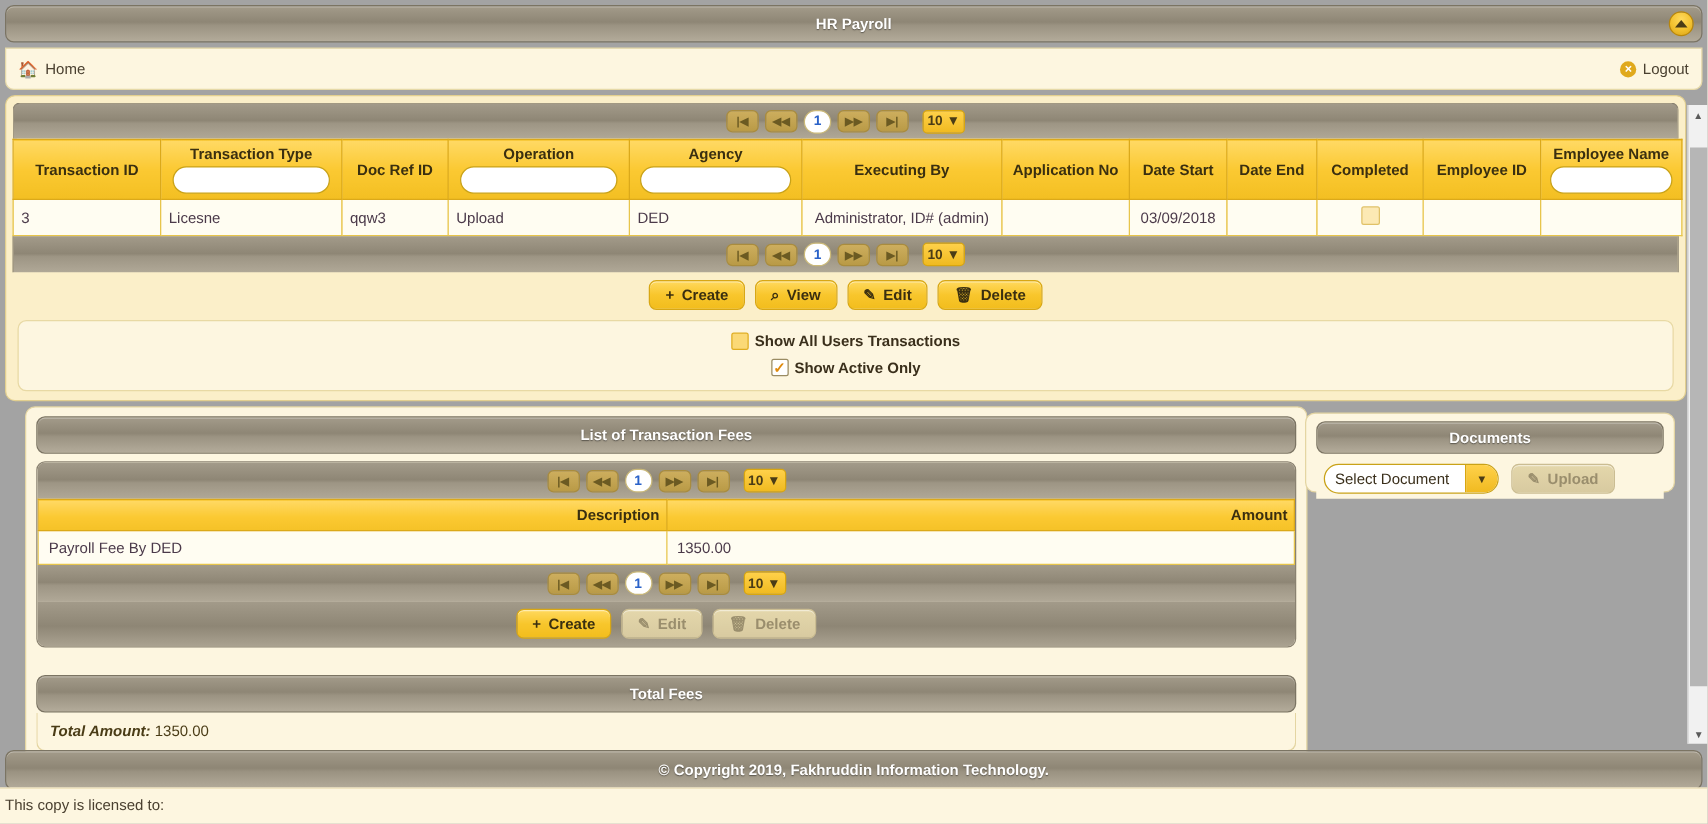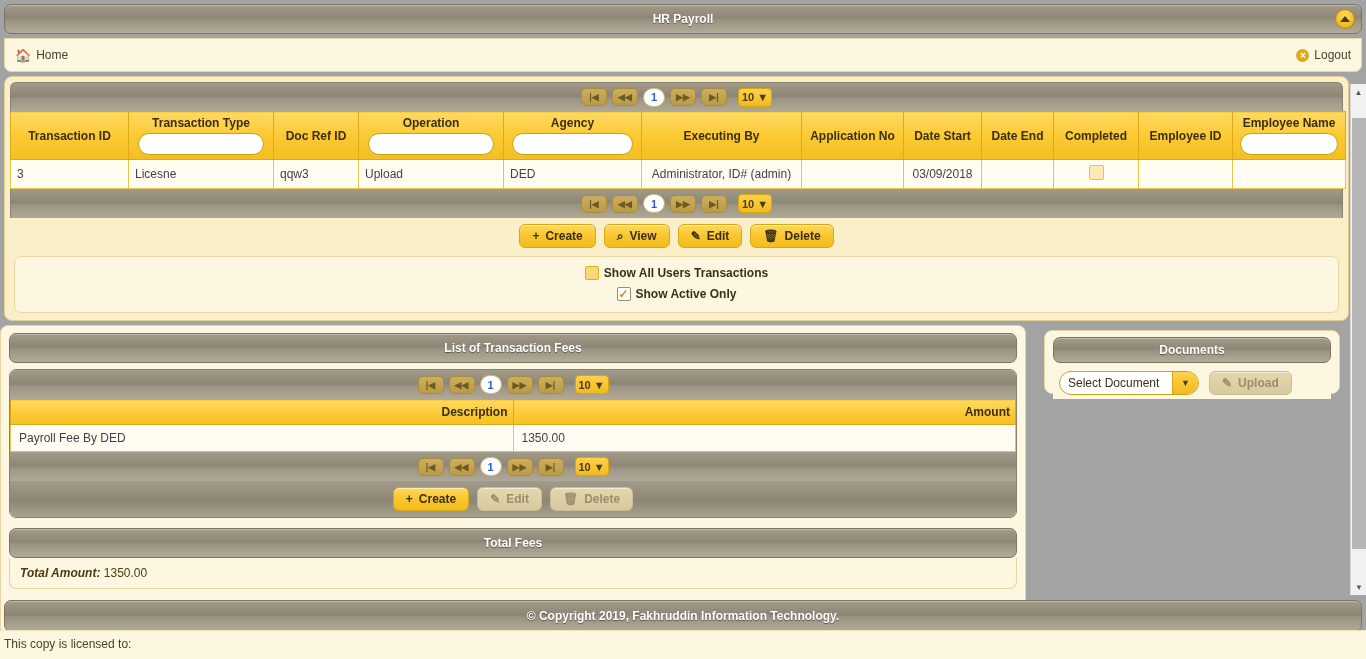--- a/index.html
+++ b/index.html
@@ -196,21 +196,21 @@
     width: 14px; height: 14px; border-radius: 2px;
     display: inline-flex; align-items: center; justify-content: center;
     cursor: pointer;
   }
   .cb.off { background: #fbd976; border: 1px solid #e0ad21; }
   .cb.on  { background: #ffffff; border: 1px solid #9a8c63; color: #e08a0c; font-size: 12px; font-weight: bold; line-height: 1; }
   .optlabel { font-size: 12px; font-weight: bold; color: #3a2f1b; }
 
   
   .fees-panel {
-    position: absolute; left: 0; top: 325px; width: 1026px; height: 325px;
+    position: absolute; left: 20px; top: 325px; width: 1026px; height: 325px;
     background: #fdf6e0;
     border: 1px solid #e4d5a2;
     border-radius: 8px;
     padding: 7px 8px;
   }
   .fees-inner {
     border: 1px solid #8a8271;
     border-radius: 7px;
     overflow: hidden;
     margin-top: 6px;
@@ -528,21 +528,21 @@
           <span class="gi">✎</span>
           <span>Edit</span>
         </div>
         <div class="abtn disabled">
           <span class="gi">🗑</span>
           <span>Delete</span>
         </div>
       </div>
     </div>
 
-    <div style="margin-top:10px">
+    <div style="margin-top:22px">
       <div class="titlebar">
         <span>Total Fees</span>
       </div>
       <div class="total-body">
         <b>Total Amount:</b>
         <span>1350.00</span>
       </div>
     </div>
   </div>
 

